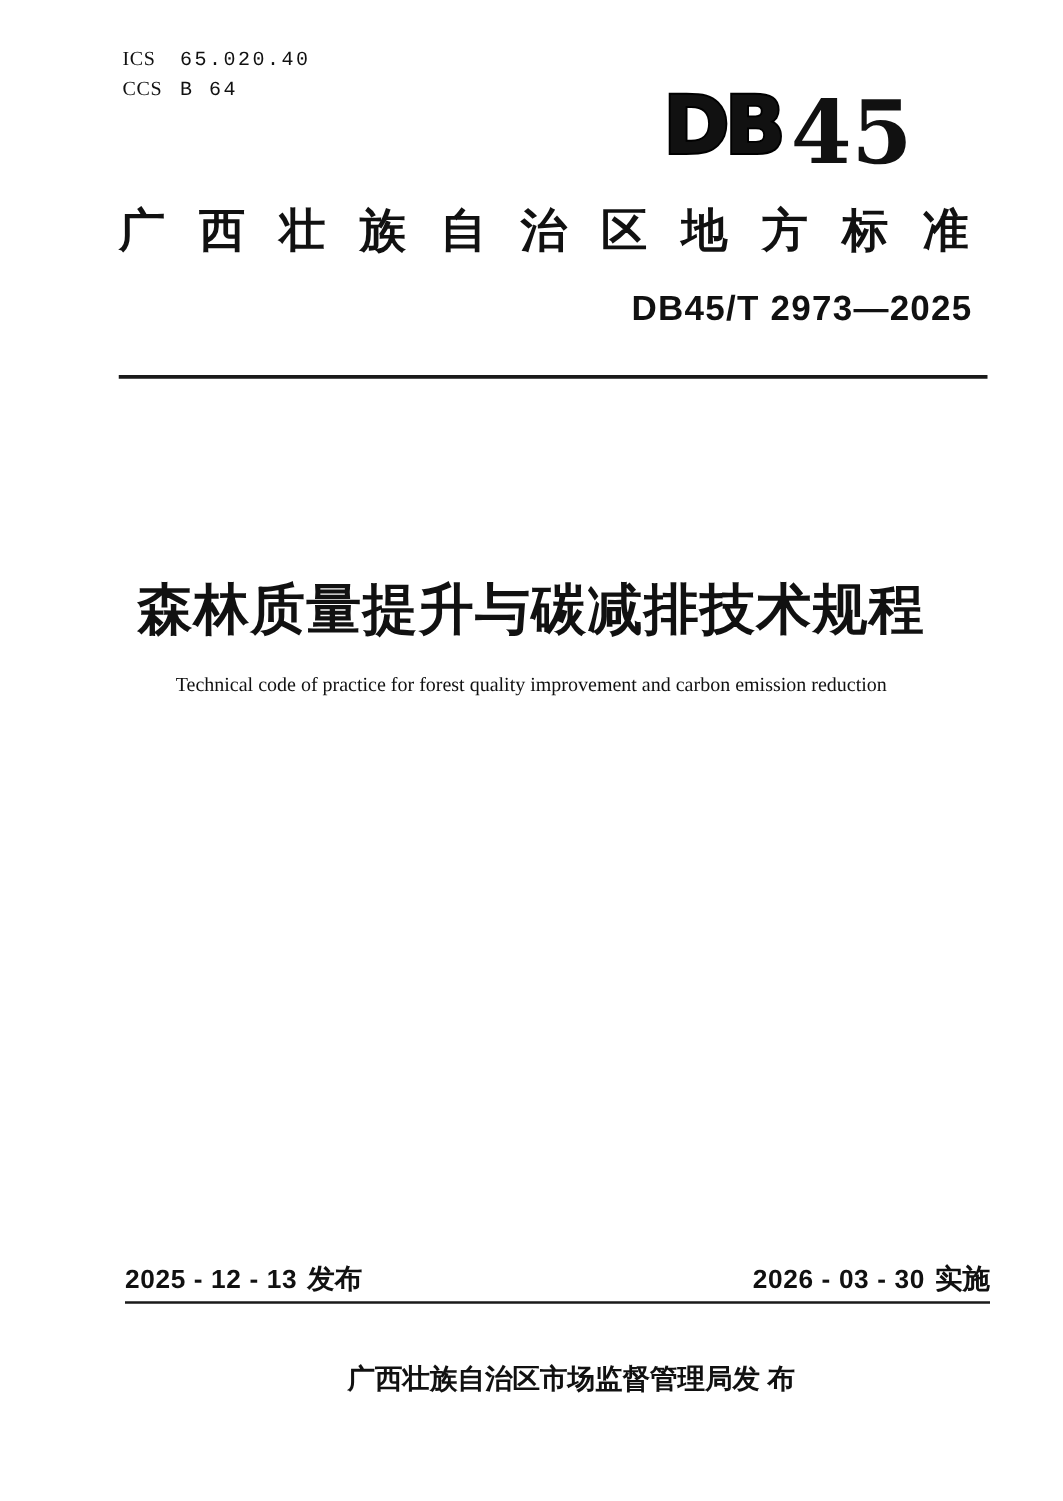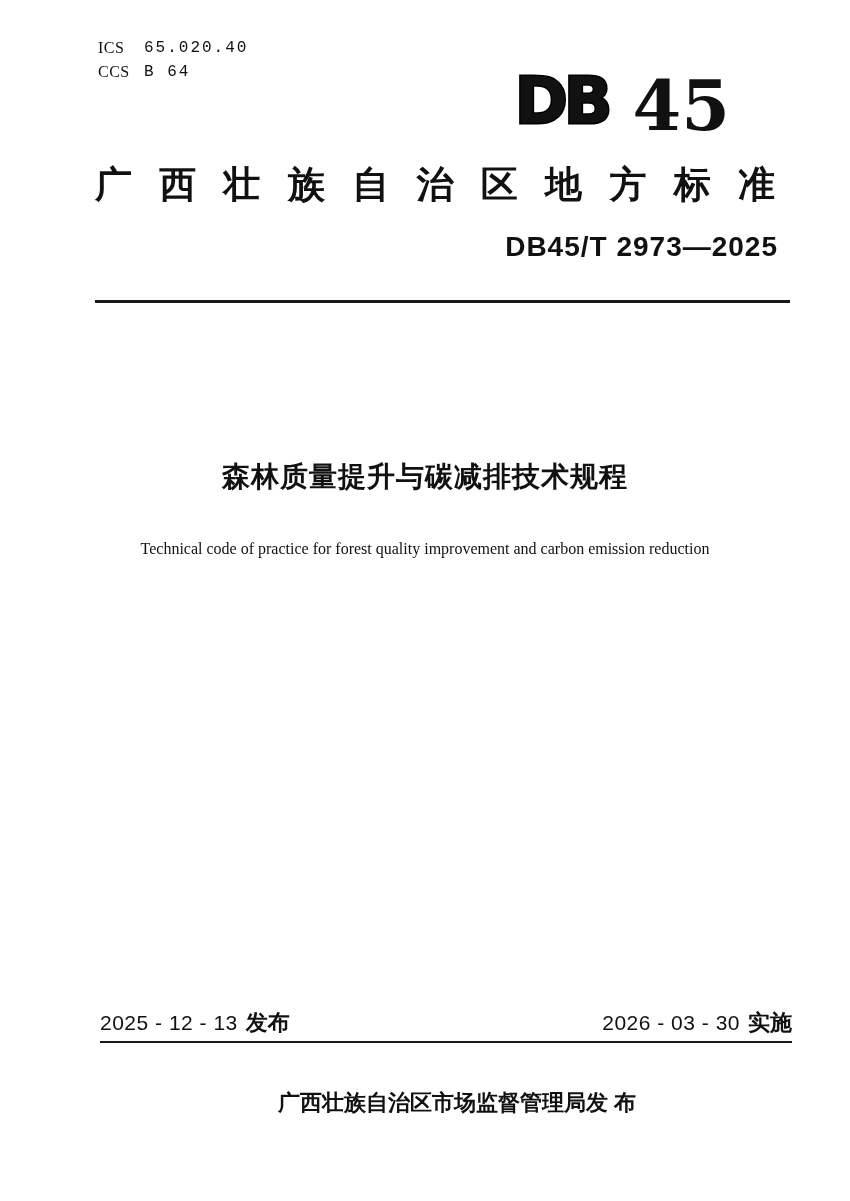--- a/index.html
+++ b/index.html
@@ -47,21 +47,21 @@
     font-weight: 900;
     font-size: 64px;
     letter-spacing: -4px;
     -webkit-text-stroke: 3px #000;
     paint-order: stroke fill;
   }
   .logo-num {
     font-family: "DejaVu Serif", "Liberation Serif", serif;
     font-weight: 700;
     font-size: 70px;
-    margin-left: 24px;
+    margin-left: 8px;
     letter-spacing: 0px;
   }
 
   
   .region-heading {
     position: absolute;
     left: 95px;
     top: 160px;
     width: 680px;
     display: flex;
@@ -90,21 +90,21 @@
     background: #1a1a1a;
   }
 
   
   .title-cn {
     position: absolute;
     left: 0;
     top: 458px;
     width: 850px;
     text-align: center;
-    font-size: 28px;
+    font-size: 44px;
     font-weight: 700;
     letter-spacing: 1px;
   }
 
   
   .title-en {
     position: absolute;
     left: 75px;
     top: 536px;
     width: 700px;
@@ -120,21 +120,21 @@
     position: absolute;
     left: 100px;
     top: 1008px;
     width: 692px;
     display: flex;
     justify-content: space-between;
     align-items: baseline;
     font-size: 21px;
   }
   .date-group { display: flex; align-items: baseline; white-space: nowrap; }
-  .date-value { font-weight: 400; letter-spacing: 0.5px; }
+  .date-value { font-weight: 700; letter-spacing: 0.5px; }
   .date-label { font-weight: 700; margin-left: 8px; font-size: 22px; }
 
   .rule-bottom {
     position: absolute;
     left: 100px;
     top: 1041px;
     width: 692px;
     height: 2px;
     background: #1a1a1a;
   }

